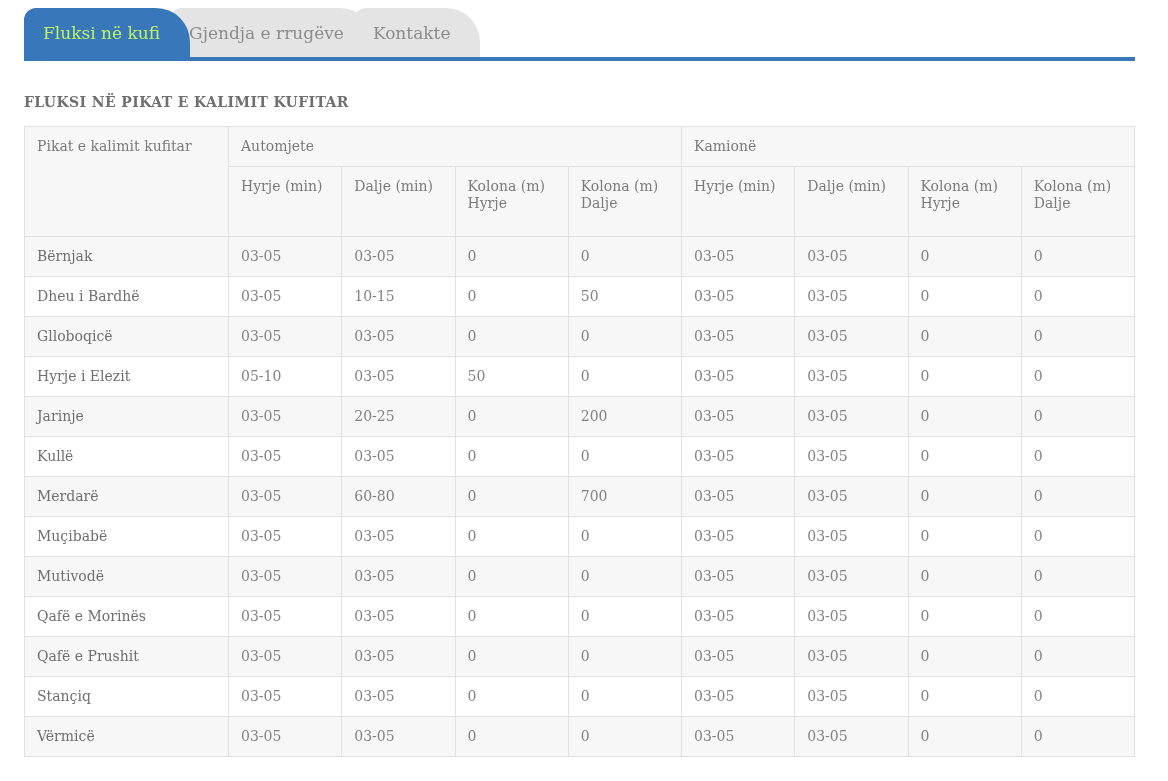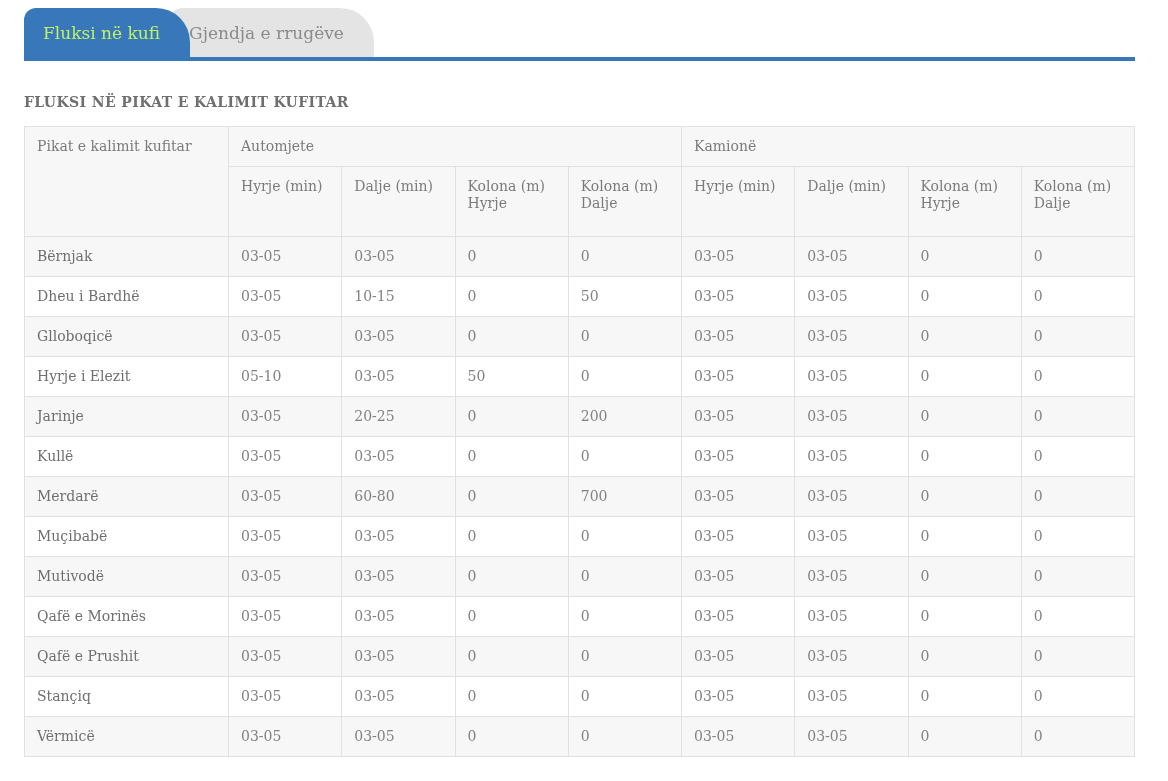--- a/index.html
+++ b/index.html
@@ -52,20 +52,21 @@
 </style>
 </head>
 <body>
 
 <div class="page">
   <div class="content">
 
     <div class="tabbar">
       <div class="tab active">Fluksi në kufi</div>
       <div class="tab">Gjendja e rrugëve</div>
+      <div class="tab">Kontakte</div>
     </div>
     <div class="tab-underline"></div>
 
     <h1 class="page-title">FLUKSI NË PIKAT E KALIMIT KUFITAR</h1>
 
     <table class="flux">
       <colgroup>
         <col style="width:204px">
         <col>
           <col>

